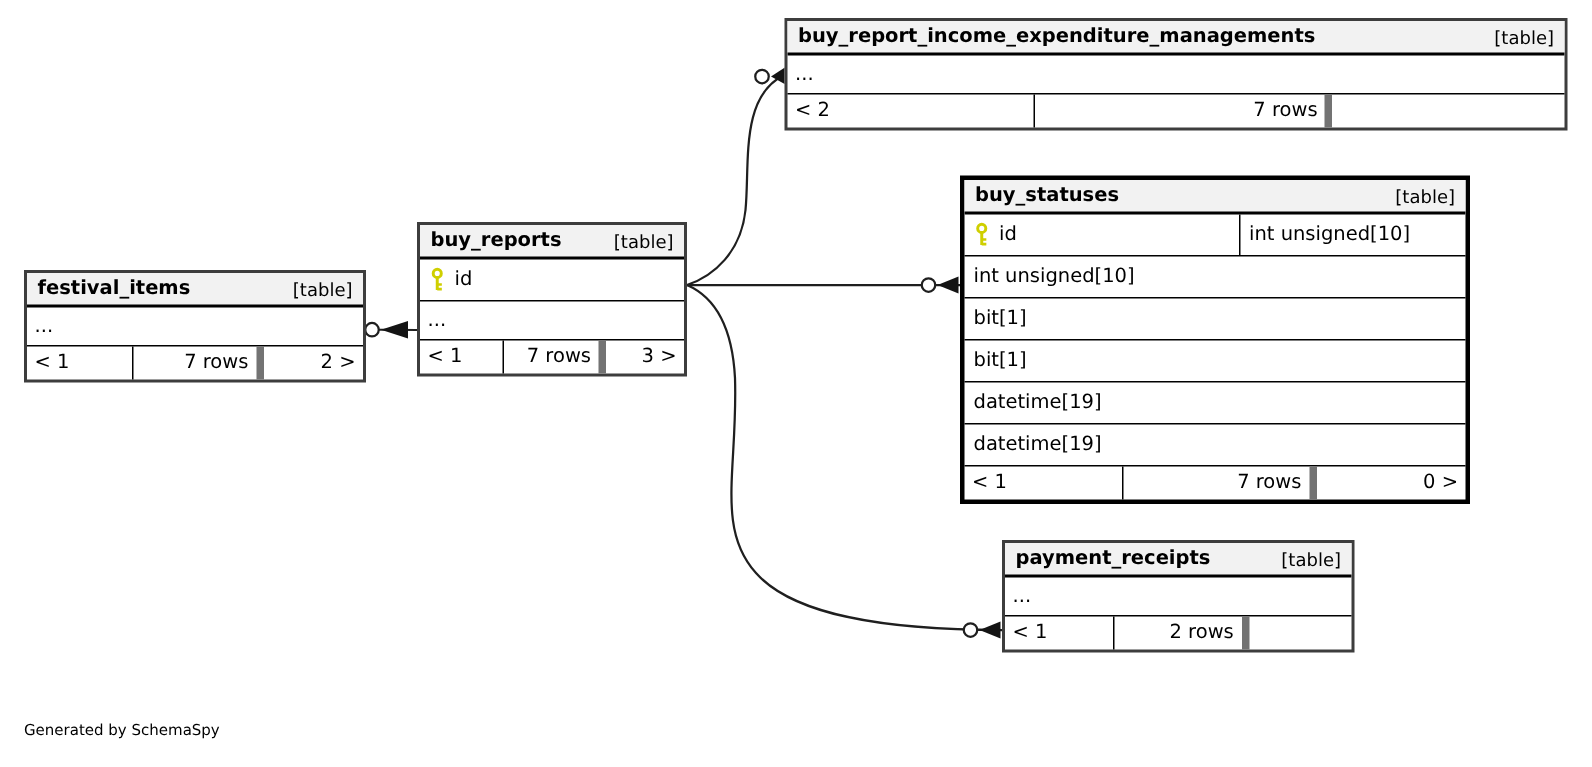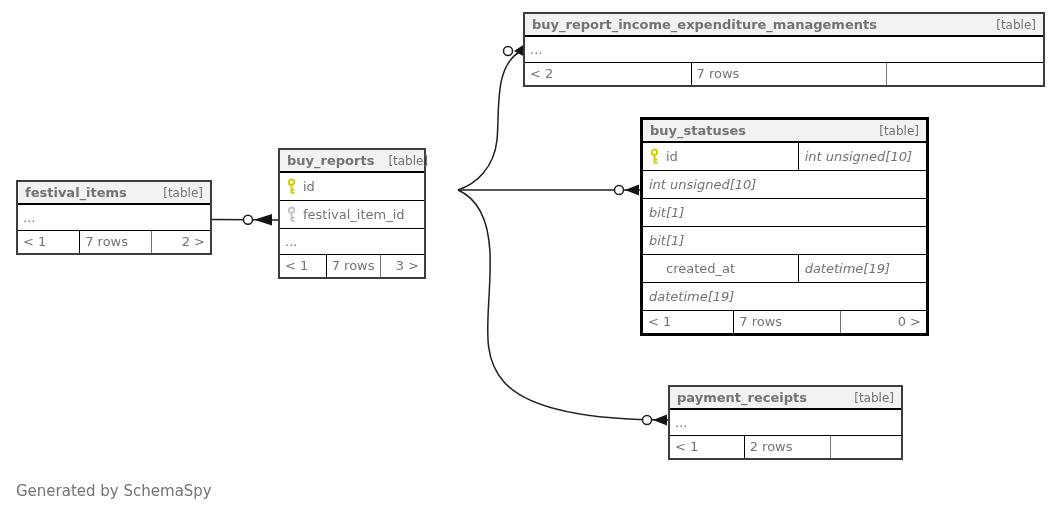--- a/index.html
+++ b/index.html
@@ -1,19 +1,19 @@
 <!DOCTYPE html>
 <html><head>
 <meta charset="utf-8">
 <style>
   html,body{margin:0;padding:0;background:#fff;}
   .canvas{
     position:relative;width:1061px;height:511px;background:#ffffff;
     font-family:"DejaVu Sans","Liberation Sans",sans-serif;
-    font-size:13px;color:#737373;overflow:hidden;
+    font-size:13px;color:#000000;overflow:hidden;
   }
   svg.edges{position:absolute;left:0;top:0;z-index:1;}
   .tbl{
     position:absolute;z-index:2;background:#fff;
     border:2px solid #3d3d3d;box-sizing:border-box;
   }
   .tbl.hl{border:3px solid #000;}
   .hdr{
     display:flex;justify-content:space-between;align-items:center;
     background:#f2f2f2;border-bottom:2px solid #000;
@@ -25,39 +25,39 @@
     padding:4px 5px;border-bottom:1px solid #000;line-height:17px;
     white-space:nowrap;
   }
   .crow{display:flex;border-bottom:1px solid #000;align-items:flex-start;}
   .crow:last-of-type{border-bottom:1px solid #000;}
   .ncell{
     display:flex;align-items:center;gap:7px;
     padding:5px 6px 5px 7px;line-height:17px;white-space:nowrap;
   }
   .split .ncell{width:55%;border-right:1px solid #000;box-sizing:border-box;}
-  .tcell{flex:1;padding:5px 6px;line-height:17px;white-space:nowrap;font-style:italic;}
+  .tcell{flex:1;padding:5px 6px;line-height:17px;white-space:nowrap;}
   .keyicon{width:9px;height:17px;flex:0 0 9px;}
   .key-primary{color:#cfcf00;}
   .key-foreign{color:#c3c3c3;}
   .ftr{display:flex;line-height:16px;}
   .fc{padding:3px 5px;box-sizing:border-box;white-space:nowrap;}
   .fc-l{flex:32 0 0;text-align:left;border-right:1px solid #000;}
-  .fc-c{flex:38 0 0;text-align:left;border-right:1px solid #737373;}
+  .fc-c{flex:38 0 0;text-align:right;border-right:5px solid #737373;}
   .fc-r{flex:30 0 0;text-align:right;}
   .gen{
-    position:absolute;left:16px;top:482px;font-size:15px;z-index:2;
+    position:absolute;left:16px;top:482px;font-size:10px;z-index:2;
     white-space:nowrap;
   }
   
-  #t-festival{left:16px;top:180px;width:196px;}
-  #t-reports{left:278px;top:148px;width:148px;}
+  #t-festival{left:16px;top:180px;width:228px;}
+  #t-reports{left:278px;top:148px;width:180px;}
   #t-birem{left:523px;top:12px;width:522px;}
-  #t-statuses{left:640px;top:117px;width:289px;}
-  #t-receipts{left:668px;top:385px;width:235px;}
+  #t-statuses{left:640px;top:117px;width:340px;}
+  #t-receipts{left:668px;top:360px;width:235px;}
 </style>
 </head>
 <body>
 
 <div class="canvas">
 
   <svg class="edges" width="1061" height="511">
     <g fill="none" stroke="#1f1f1f" stroke-width="1.5">
       <path d="M212,219.5 L278,220"></path>
       <path d="M458,190 C476,184 494,168 497,140 C500,110 493,64 523,50"></path>
@@ -113,31 +113,20 @@
       <div class="ncell">
         <svg class="keyicon key-primary" viewBox="0 0 10 18">
           <circle cx="5" cy="4.3" r="3" fill="none" stroke="currentColor" stroke-width="2.2"></circle>
           <line x1="5" y1="7.3" x2="5" y2="16.5" stroke="currentColor" stroke-width="2.2"></line>
           <line x1="5" y1="12.5" x2="8.4" y2="12.5" stroke="currentColor" stroke-width="2"></line>
           <line x1="5" y1="16" x2="8.4" y2="16" stroke="currentColor" stroke-width="2"></line>
         </svg>
         <span>id</span>
       </div>
     </div>
-    <div class="crow">
-      <div class="ncell">
-        <svg class="keyicon key-foreign" viewBox="0 0 10 18">
-          <circle cx="5" cy="4.3" r="3" fill="none" stroke="currentColor" stroke-width="2.2"></circle>
-          <line x1="5" y1="7.3" x2="5" y2="16.5" stroke="currentColor" stroke-width="2.2"></line>
-          <line x1="5" y1="12.5" x2="8.4" y2="12.5" stroke="currentColor" stroke-width="2"></line>
-          <line x1="5" y1="16" x2="8.4" y2="16" stroke="currentColor" stroke-width="2"></line>
-        </svg>
-        <span>festival_item_id</span>
-      </div>
-    </div>
     <div class="erow">...</div>
     <div class="ftr">
       <span class="fc fc-l">&lt; 1</span>
       <span class="fc fc-c">7 rows</span>
       <span class="fc fc-r">3 &gt;</span>
     </div>
   </div>
 
   <div class="tbl hl split" id="t-statuses">
     <div class="hdr">
@@ -159,24 +148,20 @@
     <div class="crow">
       <div class="tcell">int unsigned[10]</div>
     </div>
     <div class="crow">
       <div class="tcell">bit[1]</div>
     </div>
     <div class="crow">
       <div class="tcell">bit[1]</div>
     </div>
     <div class="crow">
-      <div class="ncell">
-        <span class="keyicon"></span>
-        <span>created_at</span>
-      </div>
       <div class="tcell">datetime[19]</div>
     </div>
     <div class="crow">
       <div class="tcell">datetime[19]</div>
     </div>
     <div class="ftr">
       <span class="fc fc-l">&lt; 1</span>
       <span class="fc fc-c">7 rows</span>
       <span class="fc fc-r">0 &gt;</span>
     </div>

